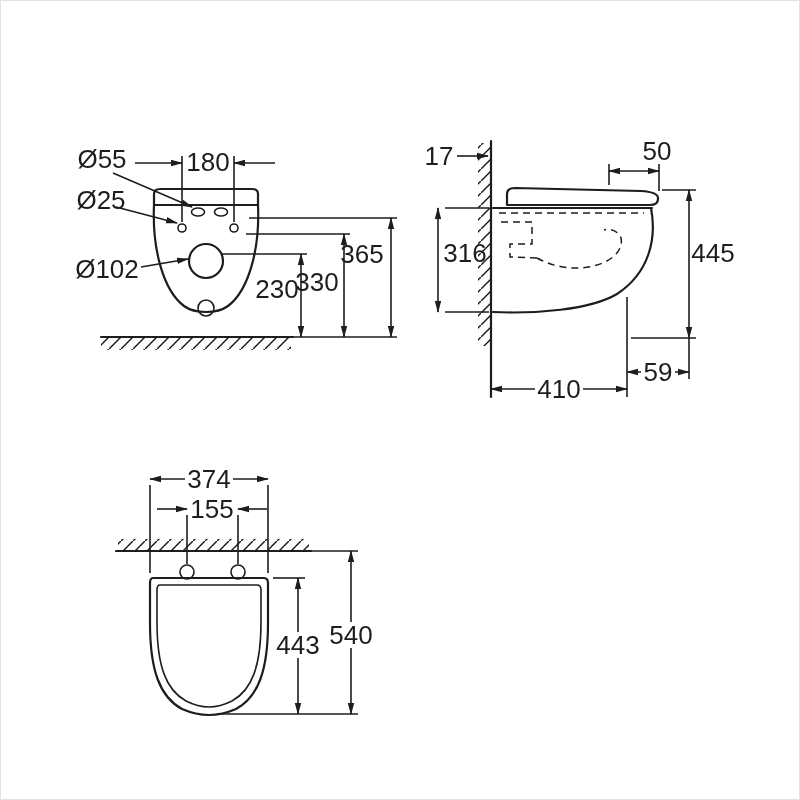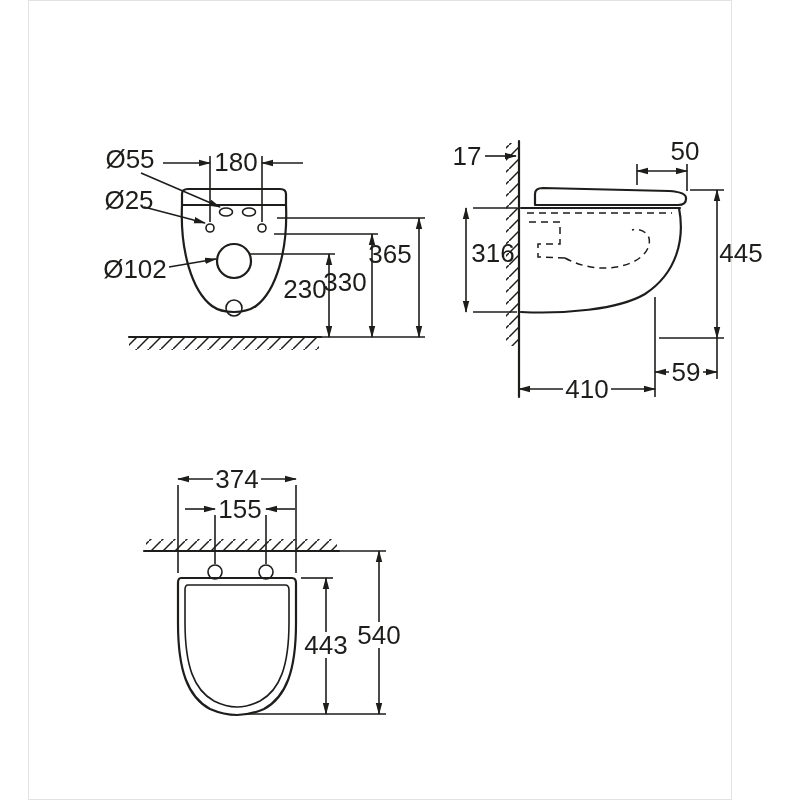--- a/index.html
+++ b/index.html
@@ -1,20 +1,19 @@
 <!DOCTYPE html>
 <html><head>
 <meta charset="utf-8">
 <style>
   html,body{margin:0;padding:0;background:#fff;}
   .frame{
-    width:704px;height:800px;box-sizing:border-box;
+    width:800px;height:800px;box-sizing:border-box;
     border:1px solid #e2e2e2;background:#ffffff;
     font-family:"Liberation Sans", sans-serif;
-    margin-left:28px;
   }
   svg{display:block;}
   .ol   { stroke:#1d1d1b; stroke-width:2.2; fill:none; stroke-linejoin:round; stroke-linecap:round; }
   .thin { stroke:#1d1d1b; stroke-width:1.6; fill:none; }
   .dim  { stroke:#1d1d1b; stroke-width:1.6; fill:none; }
   .dash { stroke:#1d1d1b; stroke-width:1.5; fill:none; stroke-dasharray:7 5; }
   .lbl  { font:26px "Liberation Sans", sans-serif; fill:#1d1d1b; text-anchor:middle; }
   .bg   { fill:#ffffff; stroke:none; }
 </style>
 </head>

